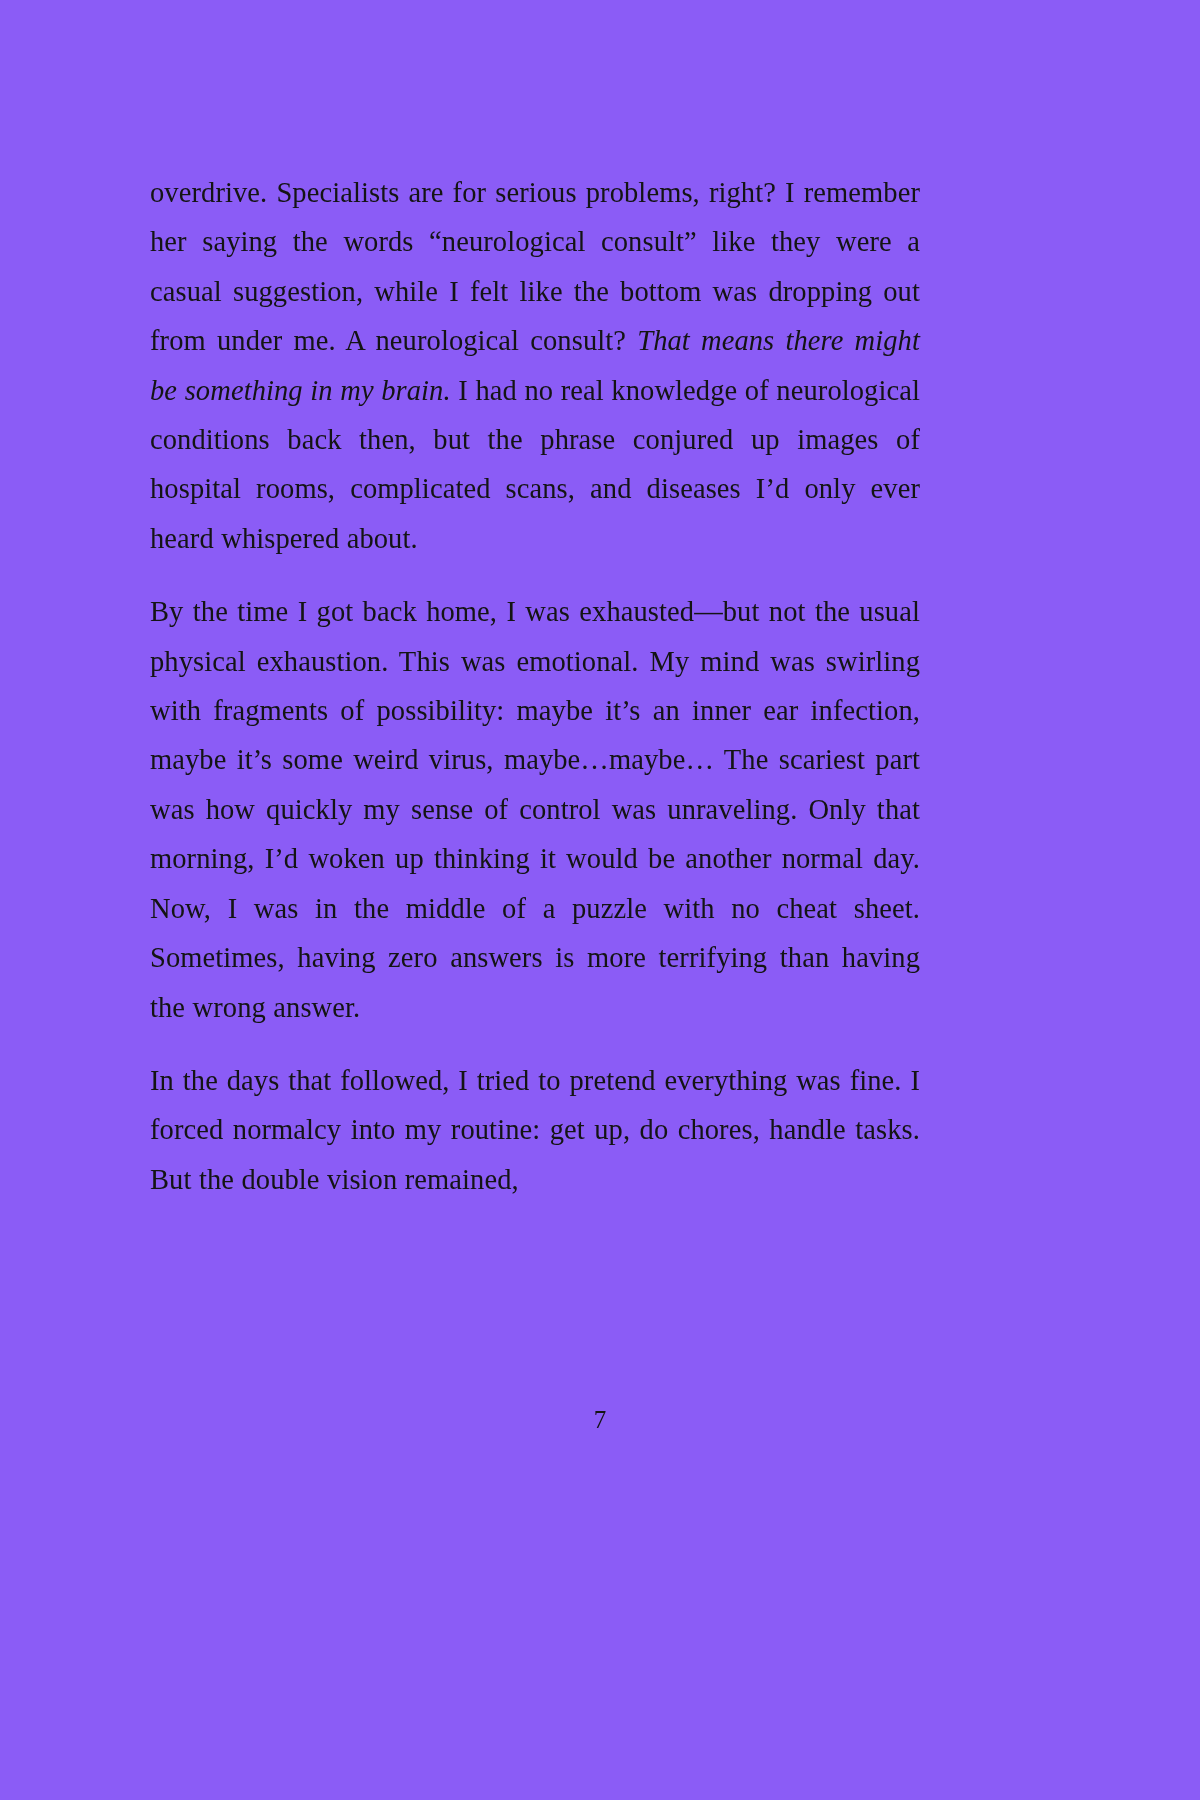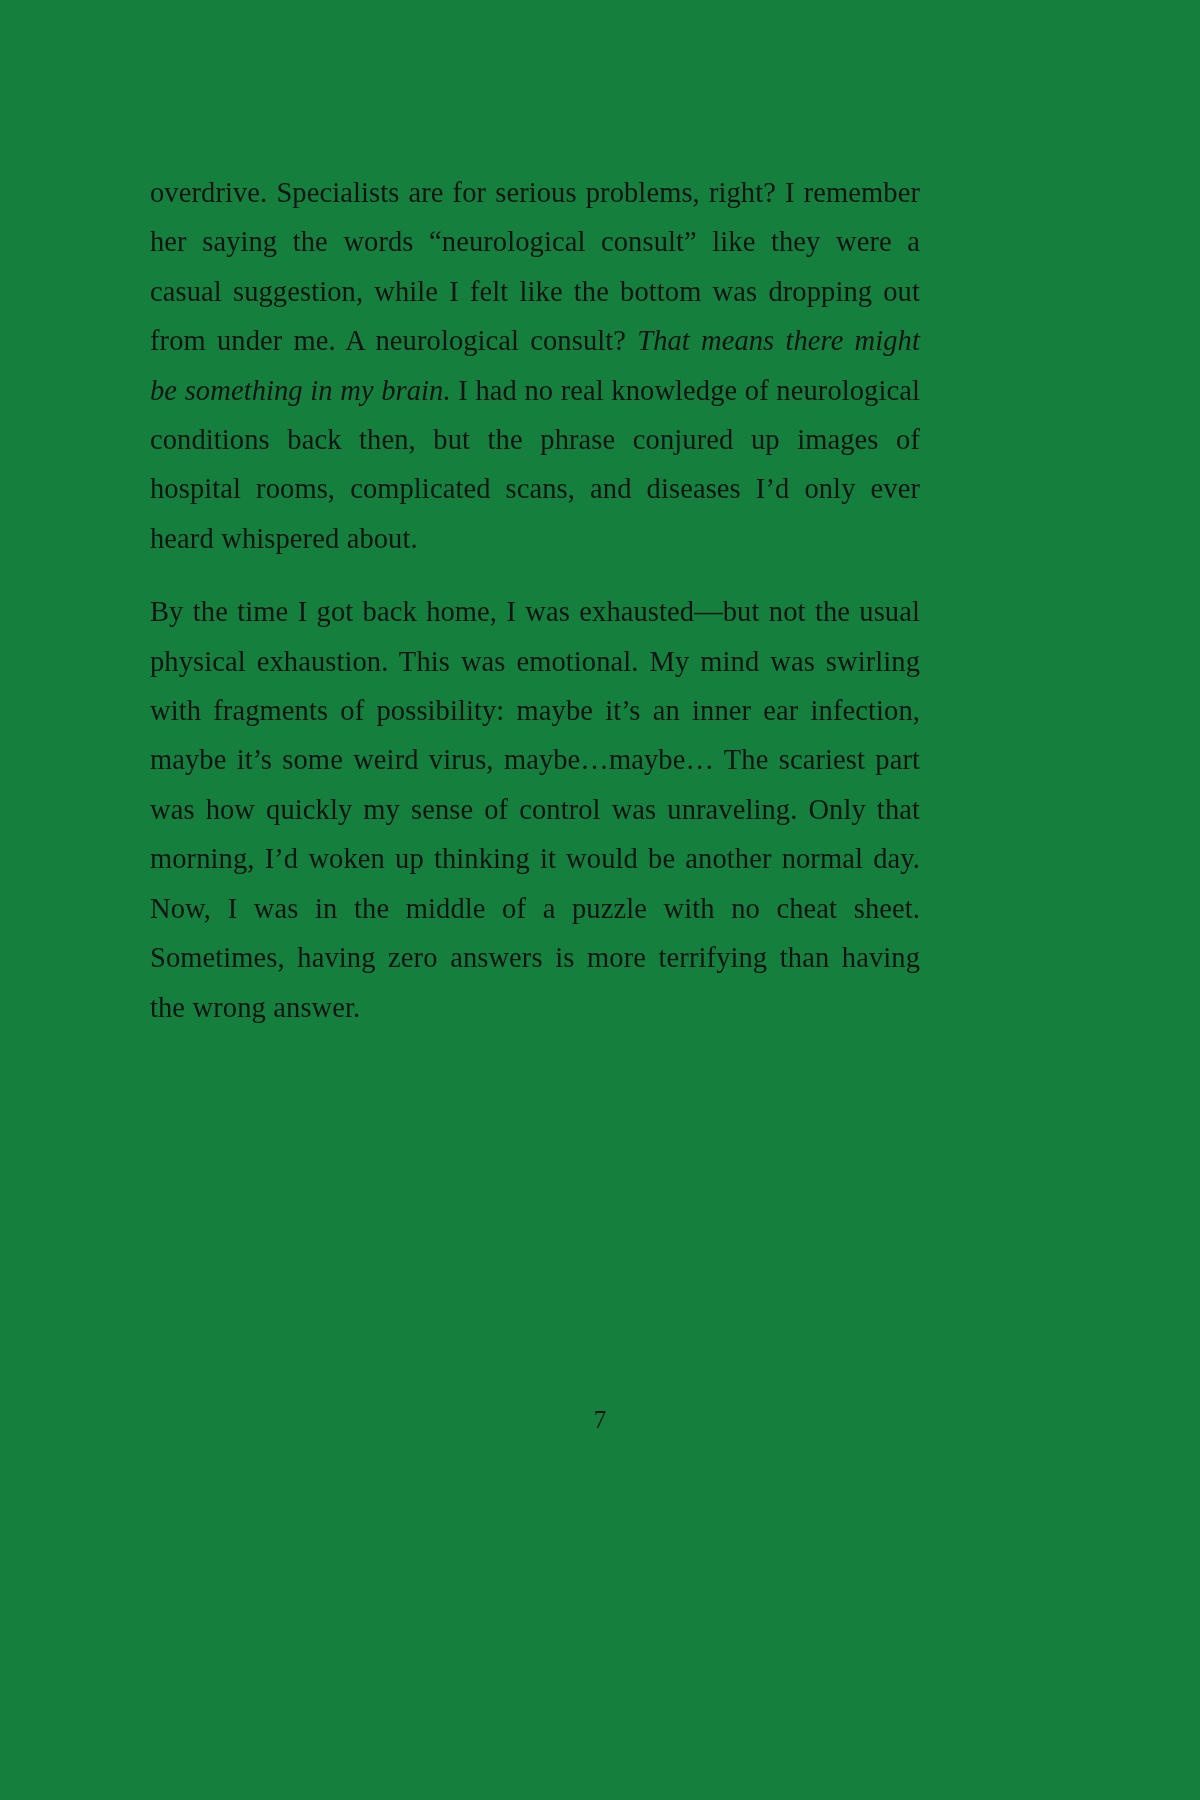--- a/index.html
+++ b/index.html
@@ -16,21 +16,21 @@
     color: #000000;
     -webkit-font-smoothing: antialiased;
   }
 
   .page {
     position: absolute;
     left: 0;
     top: 0;
     width: 1200px;
     height: 1800px;
-    background: #15803d;
+    background: #8b5cf6;
   }
 
   .text-block {
     position: absolute;
     left: 150px;
     top: 168px;
     width: 770px;
   }
 
   .para {
@@ -73,18 +73,21 @@
   <div class="text-block">
 
     <p class="para">
       <span>overdrive. Specialists are for serious problems, right? I remember her saying the words “neurological consult” like they were a casual suggestion, while I felt like the bottom was dropping out from under me. A neurological consult? </span><em>That means there might be something in my brain.</em><span> I had no real knowledge of neurological conditions back then, but the phrase conjured up images of hospital rooms, complicated scans, and diseases I’d only ever heard whispered about.</span>
     </p>
 
     <p class="para">
       <span>By the time I got back home, I was exhausted—but not the usual physical exhaustion. This was emotional. My mind was swirling with fragments of possibility: maybe it’s an inner ear infection, maybe it’s some weird virus, maybe…maybe… The scariest part was how quickly my sense of control was unraveling. Only that morning, I’d woken up thinking it would be another normal day. Now, I was in the middle of a puzzle with no cheat sheet. Sometimes, having zero answers is more terrifying than having the wrong answer.</span>
     </p>
 
+    <p class="para">
+      <span>In the days that followed, I tried to pretend everything was fine. I forced normalcy into my routine: get up, do chores, handle tasks. But the double vision remained,</span>
+    </p>
 
   </div>
 
   <div class="page-number">7</div>
 
 </div>
 
 </body></html>

